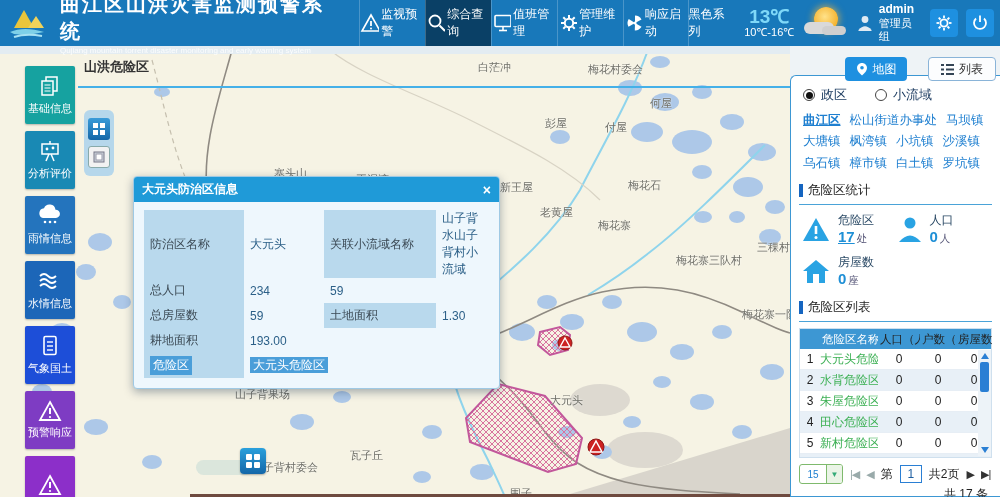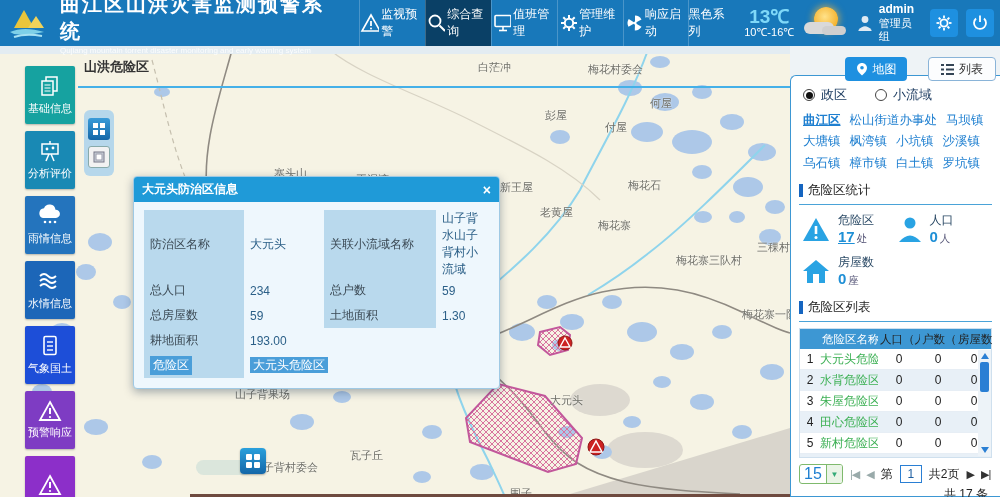--- a/index.html
+++ b/index.html
@@ -104,21 +104,21 @@
   .c3 { width:36px; flex:0 0 auto; text-align:center; color:#222; }
   .c4 { width:36px; flex:0 0 auto; text-align:center; color:#222; }
   .t-name { color:#3cb054; cursor:pointer; }
   .vscroll { position:absolute; right:0; top:21px; width:13px; height:106px; background:#edf3f8; display:flex; flex-direction:column; align-items:center; z-index:2; }
   .tri-up { width:0; height:0; border-left:4px solid transparent; border-right:4px solid transparent; border-bottom:6px solid #2a7fd4; margin:3px 0; cursor:pointer; }
   .tri-down { width:0; height:0; border-left:4px solid transparent; border-right:4px solid transparent; border-top:6px solid #2a7fd4; margin:3px 0; cursor:pointer; }
   .thumb { width:9px; height:30px; background:#2a7fd4; border-radius:2px; cursor:grab; }
   .spacer { flex:1; }
   .pager { display:flex; align-items:center; gap:7px; margin-top:6px; height:24px; }
   .page-size-box { display:flex; border:1px solid #7fba6d; border-radius:3px; overflow:hidden; height:20px; align-items:center; cursor:pointer; }
-  .page-size { width:26px; text-align:center; color:#1e7fd0; font-size:16px; }
+  .page-size { width:26px; text-align:center; color:#1e7fd0; font-size:10px; }
   .ps-arrow { width:16px; height:20px; background:#eaf4e6; border-left:1px solid #7fba6d; display:flex; align-items:center; justify-content:center; font-size:8px; color:#3a7; }
   .pg-ico { font-size:11px; cursor:pointer; color:#333; letter-spacing:-1px; }
   .pg-ico.dim { color:#9aa; }
   .page-input { width:22px; height:18px; border:1px solid #2a7fd4; text-align:center; font-size:12px; color:#1e5fa0; display:inline-flex; align-items:center; justify-content:center; background:#fff; }
   .pg-text { font-size:12px; color:#222; }
   .total-row { text-align:right; font-size:12px; color:#222; padding:2px 4px 0 0; }
 </style>
 </head>
 <body>
 
@@ -210,21 +210,21 @@
       </g>
     </svg>
 
     <div id="map-section-title">山洪危险区</div>
     <div id="map-divider"></div>
 
     <div class="map-label" style="left:478px;top:14px">白茫冲</div>
     <div class="map-label" style="left:588px;top:16px">梅花村委会</div>
     <div class="map-label" style="left:650px;top:50px">何屋</div>
     <div class="map-label" style="left:605px;top:74px">付屋</div>
-    <div class="map-label" style="left:545px;top:62px">彭屋</div>
+    <div class="map-label" style="left:545px;top:70px">彭屋</div>
     <div class="map-label" style="left:274px;top:120px">寨头山</div>
     <div class="map-label" style="left:356px;top:126px">王泥湾</div>
     <div class="map-label" style="left:500px;top:134px">新王屋</div>
     <div class="map-label" style="left:540px;top:159px">老黄屋</div>
     <div class="map-label" style="left:628px;top:132px">梅花石</div>
     <div class="map-label" style="left:598px;top:172px">梅花寨</div>
     <div class="map-label" style="left:676px;top:207px">梅花寨三队村</div>
     <div class="map-label" style="left:757px;top:194px">三稞村</div>
     <div class="map-label" style="left:742px;top:261px">梅花寨一队</div>
     <div class="map-label" style="left:450px;top:266px">水背</div>
@@ -443,21 +443,20 @@
     <div class="body">
       <div class="pop-row">
         <div class="pop-label">防治区名称</div>
         <div class="pop-val">大元头</div>
         <div class="pop-label2">关联小流域名称</div>
         <div class="pop-val2">山子背水山子背村小流域</div>
       </div>
       <div class="pop-row">
         <div class="pop-label">总人口</div>
         <div class="pop-val">234</div>
-        <div class="pop-label2">总户数</div>
         <div class="pop-val2">59</div>
       </div>
       <div class="pop-row">
         <div class="pop-label">总房屋数</div>
         <div class="pop-val">59</div>
         <div class="pop-label2">土地面积</div>
         <div class="pop-val2">1.30</div>
       </div>
       <div class="pop-row">
         <div class="pop-label">耕地面积</div>

